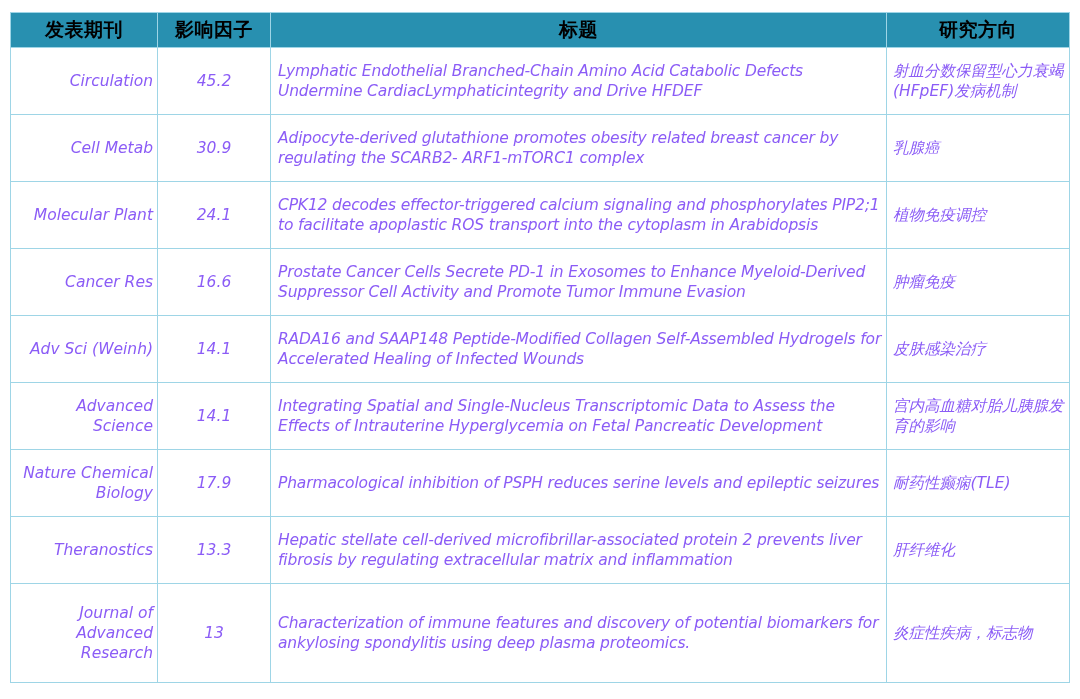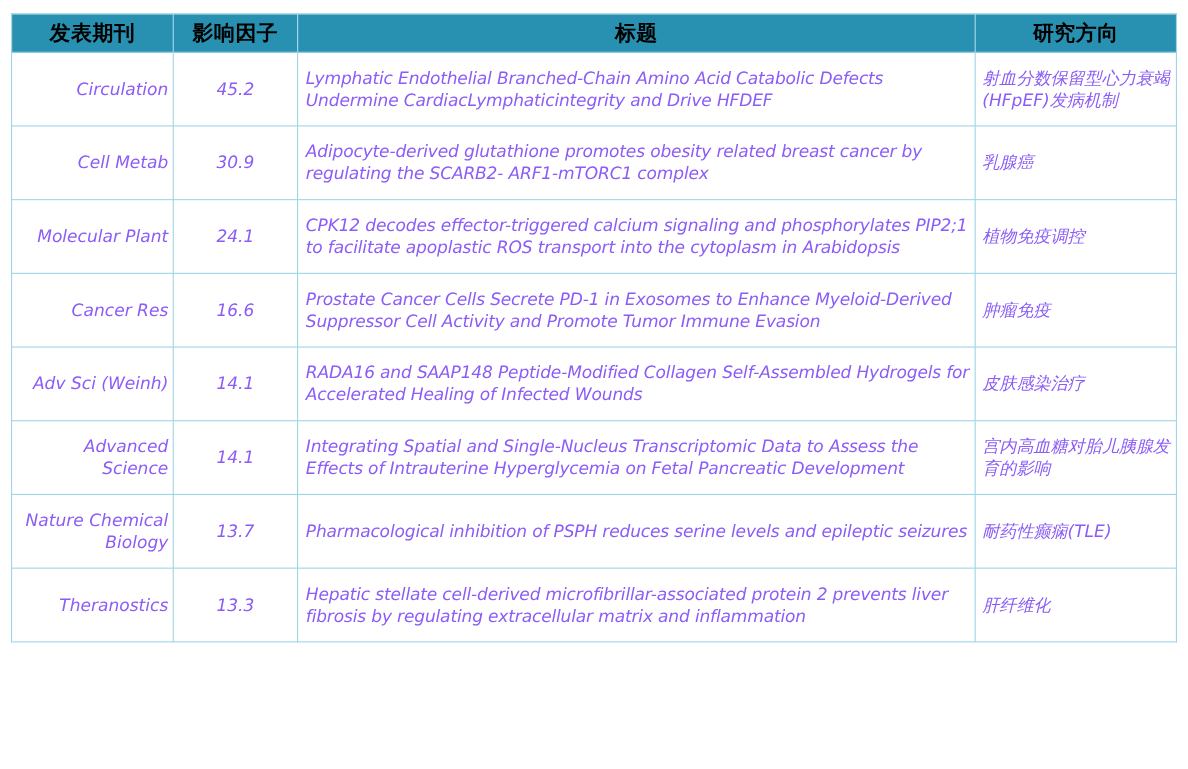--- a/index.html
+++ b/index.html
@@ -118,24 +118,30 @@
       <td class="c-dir">皮肤感染治疗</td>
     </tr>
     <tr class="r2">
       <td class="c-journal">Advanced Science</td>
       <td class="c-if">14.1</td>
       <td class="c-title">Integrating Spatial and Single-Nucleus Transcriptomic Data to Assess the Effects of Intrauterine Hyperglycemia on Fetal Pancreatic Development</td>
       <td class="c-dir">宫内高血糖对胎儿胰腺发育的影响</td>
     </tr>
     <tr class="r2">
       <td class="c-journal">Nature Chemical Biology</td>
-      <td class="c-if">13.7</td>
+      <td class="c-if">17.9</td>
       <td class="c-title">Pharmacological inhibition of PSPH reduces serine levels and epileptic seizures</td>
       <td class="c-dir">耐药性癫痫(TLE)</td>
     </tr>
     <tr class="r2">
       <td class="c-journal">Theranostics</td>
       <td class="c-if">13.3</td>
       <td class="c-title">Hepatic stellate cell-derived microfibrillar-associated protein 2 prevents liver fibrosis by regulating extracellular matrix and inflammation</td>
       <td class="c-dir">肝纤维化</td>
     </tr>
+    <tr class="r3">
+      <td class="c-journal">Journal of Advanced Research</td>
+      <td class="c-if">13</td>
+      <td class="c-title">Characterization of immune features and discovery of potential biomarkers for ankylosing spondylitis using deep plasma proteomics.</td>
+      <td class="c-dir">炎症性疾病，标志物</td>
+    </tr>
   </tbody>
 </table>
 
 </body></html>

